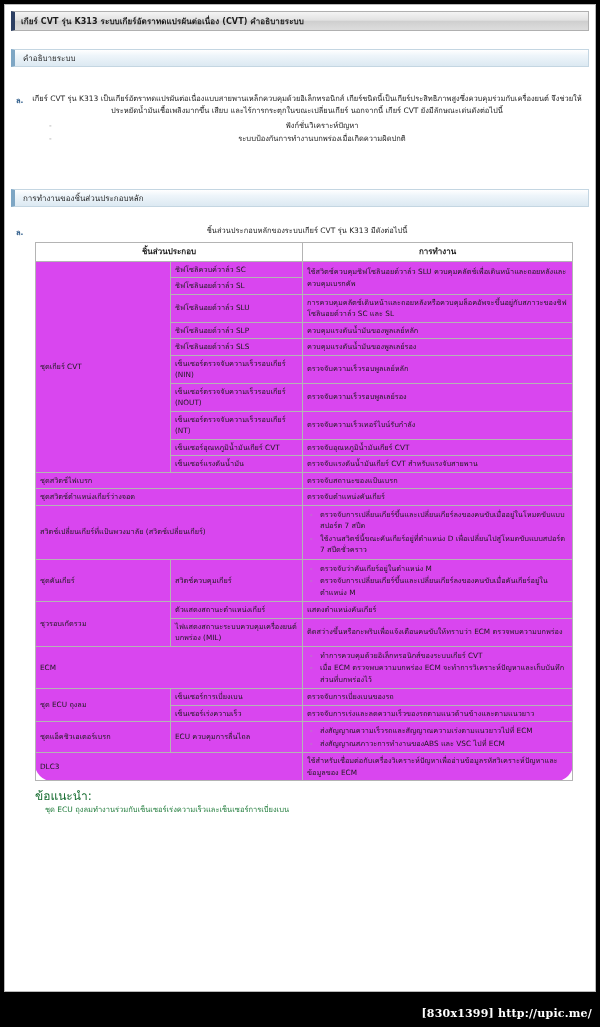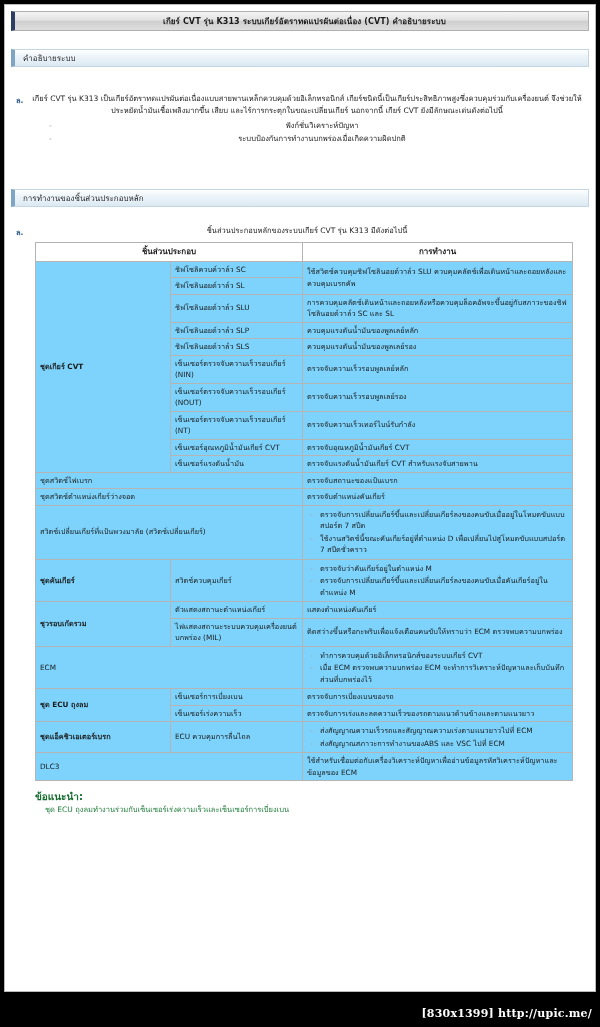--- a/index.html
+++ b/index.html
@@ -37,21 +37,20 @@
   
   .title-bar {
     margin: 6px 6px 0 6px;
     height: 20px;
     background: linear-gradient(to bottom, #f4f4f4 0%, #e2e2e2 45%, #cfcfcf 52%, #dddddd 100%);
     border: 1px solid #b0b0b0;
     border-left: 4px solid #2c3f63;
     display: flex;
     align-items: center;
     box-sizing: border-box;
-    justify-content: center;
   }
   .title-bar .title-text {
     font-size: 8px;
     font-weight: bold;
     color: #1b1b1b;
     padding-left: 6px;
     letter-spacing: 0.1px;
     white-space: nowrap;
   }
 
@@ -125,21 +124,22 @@
   }
 
   
   .tbl-wrap {
     margin: 4px 22px 0 30px;
   }
   table.comp {
     width: 100%;
     border-collapse: collapse;
     table-layout: fixed;
-    background: #7dd3fc;
+    background: #d946ef;
+    border-radius: 17px;
   }
   table.comp col.c1 { width: 135px; }
   table.comp col.c2 { width: 132px; }
   table.comp col.c3 { width: auto; }
 
   table.comp th,
   table.comp td {
     border: 1px solid #b4b4b4;
     vertical-align: middle;
     padding: 2px 4px;
@@ -150,21 +150,20 @@
   }
   table.comp th {
     text-align: center;
     font-weight: bold;
     font-size: 8px;
     padding: 3px 4px;
     background: #ffffff;
   }
   table.comp td.grp {
     vertical-align: middle;
-    font-weight: bold;
   }
   table.comp ul.cellbullets {
     margin: 0;
     padding: 0;
     list-style: none;
   }
   table.comp ul.cellbullets li {
     position: relative;
     padding-left: 13px;
     line-height: 11.5px;
@@ -176,22 +175,22 @@
     left: 3px;
     top: 0;
     color: #a2a2a2;
   }
 
   
   .hint {
     margin: 10px 10px 0 30px;
   }
   .hint-title {
-    font-size: 10px;
-    font-weight: bold;
+    font-size: 12px;
+    font-weight: normal;
     color: #146b2e;
     line-height: 11px;
   }
   .hint-body {
     font-size: 7.5px;
     color: #1d7a38;
     line-height: 12px;
     padding-left: 10px;
     margin-top: 2px;
   }

